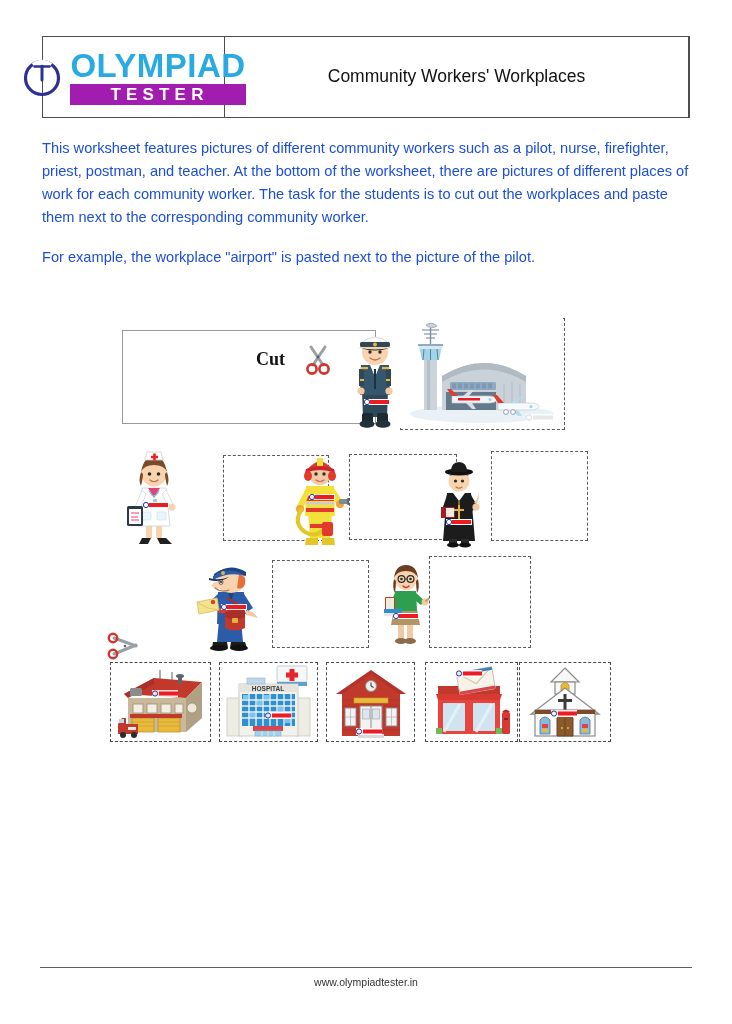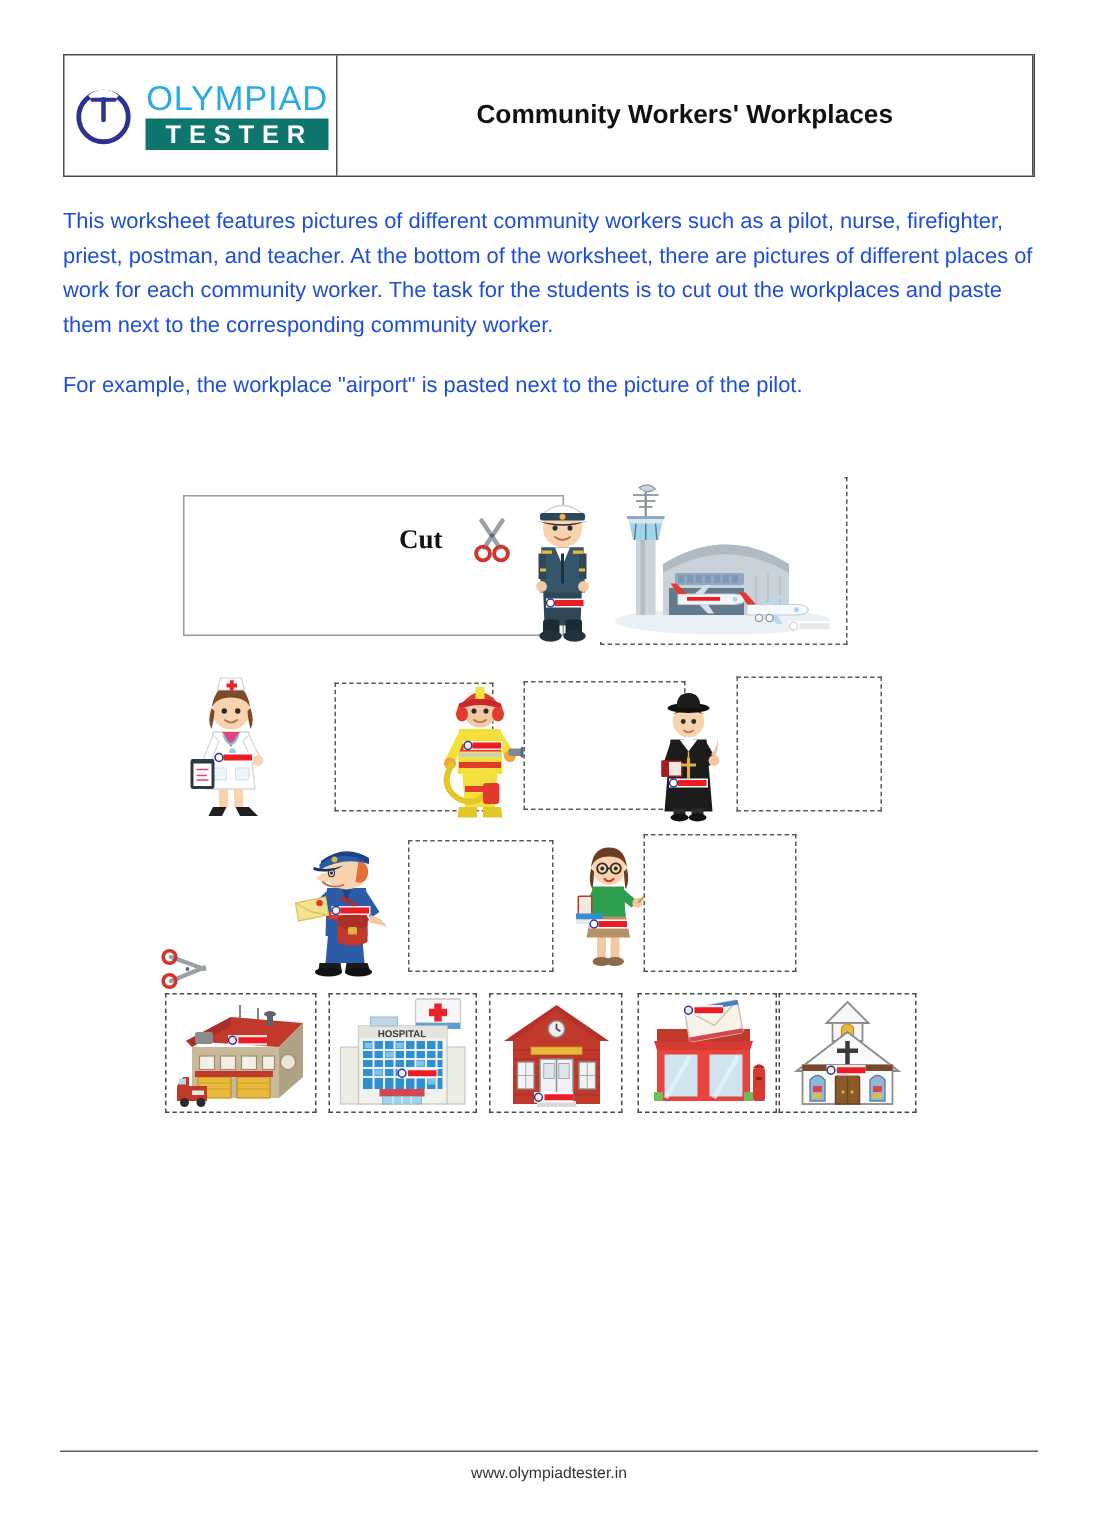--- a/index.html
+++ b/index.html
@@ -27,32 +27,32 @@
   .hdr-logo { width:182px; border-right:1px solid #4d4d4d; }
   .hdr-title { flex:1; border-right:1px solid #4d4d4d; padding:0 8px; }
   .hdr-meta  { width:178px; display:block; padding:10px 10px 0 12px; }
 
   
   .logo-wrap { display:flex; align-items:center; gap:7px; }
   .logo-mark { width:42px; height:42px; position:relative; flex:none; }
   .logo-text { display:flex; flex-direction:column; line-height:1; }
   .logo-olympiad {
     font-family:"Liberation Sans", sans-serif;
-    font-weight:normal; font-size:23px; letter-spacing:0.5px;
+    font-weight:bold; font-size:33px; letter-spacing:0.5px;
     color:#29ABE2;
   }
   .logo-tester {
-    background:#0f766e; color:#ffffff;
+    background:#a21caf; color:#ffffff;
     font-weight:bold; font-size:17px; letter-spacing:5.2px;
     padding:2px 2px 2px 5px; margin-top:2px;
     text-align:center;
   }
 
   .title-text {
-    font-size:17.5px; font-weight:bold; text-align:center;
+    font-size:17.5px; font-weight:normal; text-align:center;
     line-height:1.35; color:#111;
     font-family:"Liberation Sans", sans-serif;
   }
 
   .meta-row { font-size:9.5px; color:#222; display:flex; align-items:flex-end; white-space:nowrap; }
   .meta-row.name { margin-top:4px; }
   .meta-row.date { margin-top:16px; padding-left:42px; }
   .meta-label { margin-right:2px; }
   .meta-line { flex:1; border-bottom:1px solid #333; height:9px; }
 
@@ -64,21 +64,21 @@
   .intro p { margin:0 0 17px 0; }
 
   
   .sheet { position:absolute; left:0; top:0; width:732px; height:1024px; }
 
   
   .cutbox {
     position:absolute; left:122px; top:330px;
     width:254px; height:94px;
     border:1px solid #9a9a9a; background:#fff;
-    padding:9px 10px;
+    padding:9px 20px;
   }
   .cutbox-row { display:flex; align-items:center; height:38px; }
   .cutbox-row .lbl {
     font-family:"Liberation Serif", serif;
     font-weight:bold; font-size:18px; color:#111;
     flex:1; text-align:right; padding-right:16px;
   }
   .cutbox-row .ico { width:54px; display:flex; justify-content:flex-start; align-items:center; }
 
   

